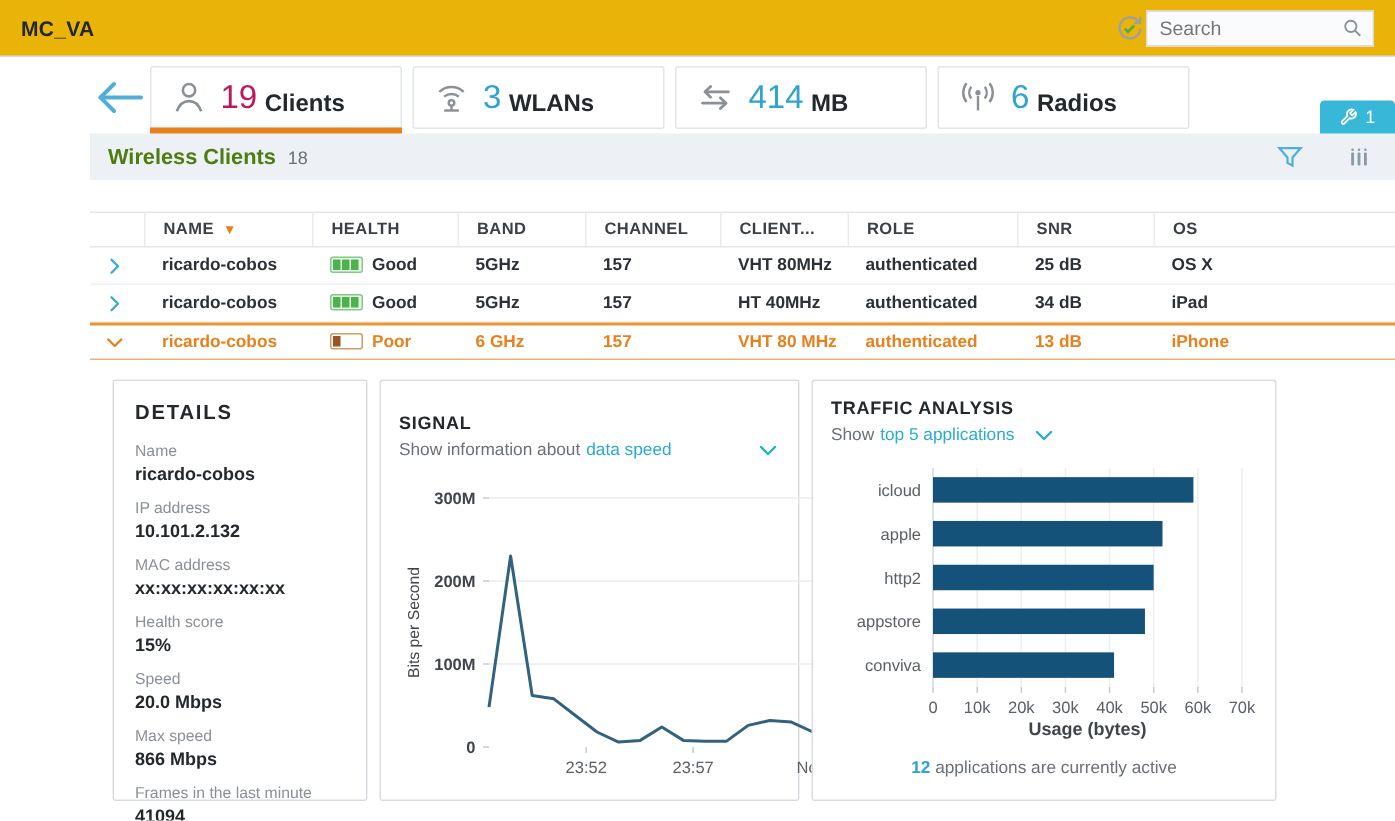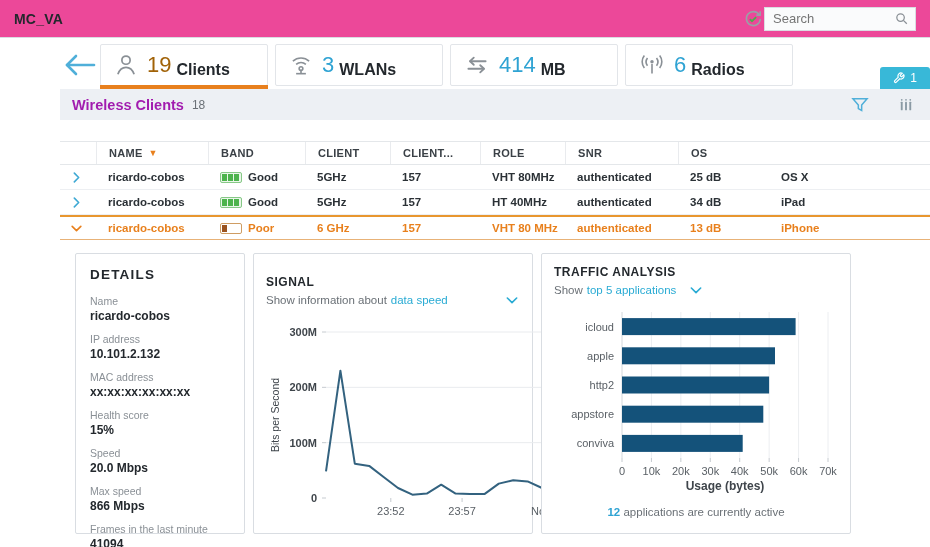--- a/index.html
+++ b/index.html
@@ -2,49 +2,49 @@
 <html><head>
 <meta charset="utf-8">
 <style>
   html,body{margin:0;padding:0}
   body{width:930px;height:547px;overflow:hidden;background:#fff;
        font-family:"Liberation Sans",sans-serif;color:#2b3136;position:relative}
   svg{display:block}
   svg text{font-family:"Liberation Sans",sans-serif}
 
   
-  .topbar{height:38px;background:#ec4899;border-bottom:1px solid #d9dde2;
+  .topbar{height:38px;background:#eab308;border-bottom:1px solid #d9dde2;
           display:flex;align-items:center;padding:0 14px;box-sizing:border-box}
   .app-title{font-size:14px;font-weight:bold;color:#23282d;letter-spacing:.2px}
   .top-right{margin-left:auto;display:flex;align-items:center;}
   .refresh-btn{cursor:pointer;display:flex}
   .searchbox{width:152px;height:24px;background:#fafbfc;border:1px solid #d9dde2;
              display:flex;align-items:center;padding:0 6px;box-sizing:border-box}
   .searchbox input{border:0;outline:0;background:transparent;flex:1;min-width:0;
                    font-size:13px;color:#5a6066;font-family:inherit}
 
   
   .main{padding-left:60px;position:relative}
   .tabrow{position:relative;display:flex;align-items:flex-start;padding-top:6px;height:50px;box-sizing:border-box}
   .backbtn{width:40px;height:42px;display:flex;align-items:center;justify-content:center;cursor:pointer}
   .tabs{display:flex;gap:7px}
   .tab{position:relative;width:168px;height:42px;background:#fff;border:1px solid #e2e5e9;border-radius:2px;
        display:flex;align-items:center;padding:0 12px;box-sizing:border-box;cursor:pointer}
   .tab .ticon{display:flex;margin-right:8px}
   .tab .num{font-size:22px;color:#2fa3d3;margin-right:5px;line-height:1}
-  .tab.active .num{color:#a16207}
+  .tab.active .num{color:#be185d}
   .tab .lbl{font-size:16px;font-weight:bold;color:#23282d;margin-top:9px}
   .tab.active::after{content:"";position:absolute;left:-1px;right:-1px;bottom:-4px;height:4px;background:#e8801d}
   .badge{position:absolute;right:0;top:29px;width:50px;height:22px;background:#38b8d8;color:#fff;
          font-size:12px;display:flex;align-items:center;justify-content:center;gap:5px;
          border-radius:3px 3px 0 0;cursor:pointer;z-index:3}
 
   
   .listbar{height:31px;background:#edf0f4;display:flex;align-items:center;padding:0 12px;margin-top:1px}
-  .listbar .lt{font-size:14.5px;font-weight:bold;color:#a21caf}
+  .listbar .lt{font-size:14.5px;font-weight:bold;color:#4d7c0f}
   .listbar .lc{font-size:12px;color:#6a7076;margin-left:8px}
   .listbar .lb-icons{margin-left:auto;display:flex;gap:28px;align-items:center;padding-right:4px}
   .lb-icons span{cursor:pointer;display:flex}
 
   
   .table{margin-top:21px}
   .thead,.trow{display:grid;grid-template-columns:36px 112px 97px 85px 90px 85px 113px 91px 161px;
                align-items:center;box-sizing:border-box}
   .thead{height:24px;border-top:1px solid #e4e7ea;border-bottom:1px solid #e4e7ea}
   .th{font-size:11px;font-weight:bold;color:#3a4046;padding-left:12px;letter-spacing:.3px;
@@ -197,22 +197,23 @@
           <rect x="17" y="7" width="2.8" height="13" rx="1"></rect>
         </svg>
       </span>
     </span>
   </div>
 
   <div class="table">
     <div class="thead" id="thead">
         <div class="th blank"></div>
         <div class="th">NAME <span class="sort">▼</span></div>
+        <div class="th">HEALTH</div>
         <div class="th">BAND</div>
-        <div class="th">CLIENT</div>
+        <div class="th">CHANNEL</div>
         <div class="th">CLIENT...</div>
         <div class="th">ROLE</div>
         <div class="th">SNR</div>
         <div class="th">OS</div>
       </div>
     <div id="tbody">
         <div class="trow">
           <span class="td chev">
             <svg width="13" height="13" viewBox="0 0 24 24" fill="none" stroke="#3fa9d4" stroke-width="3" stroke-linecap="round" stroke-linejoin="round">
               <path d="M8 4l8 8-8 8"></path>

